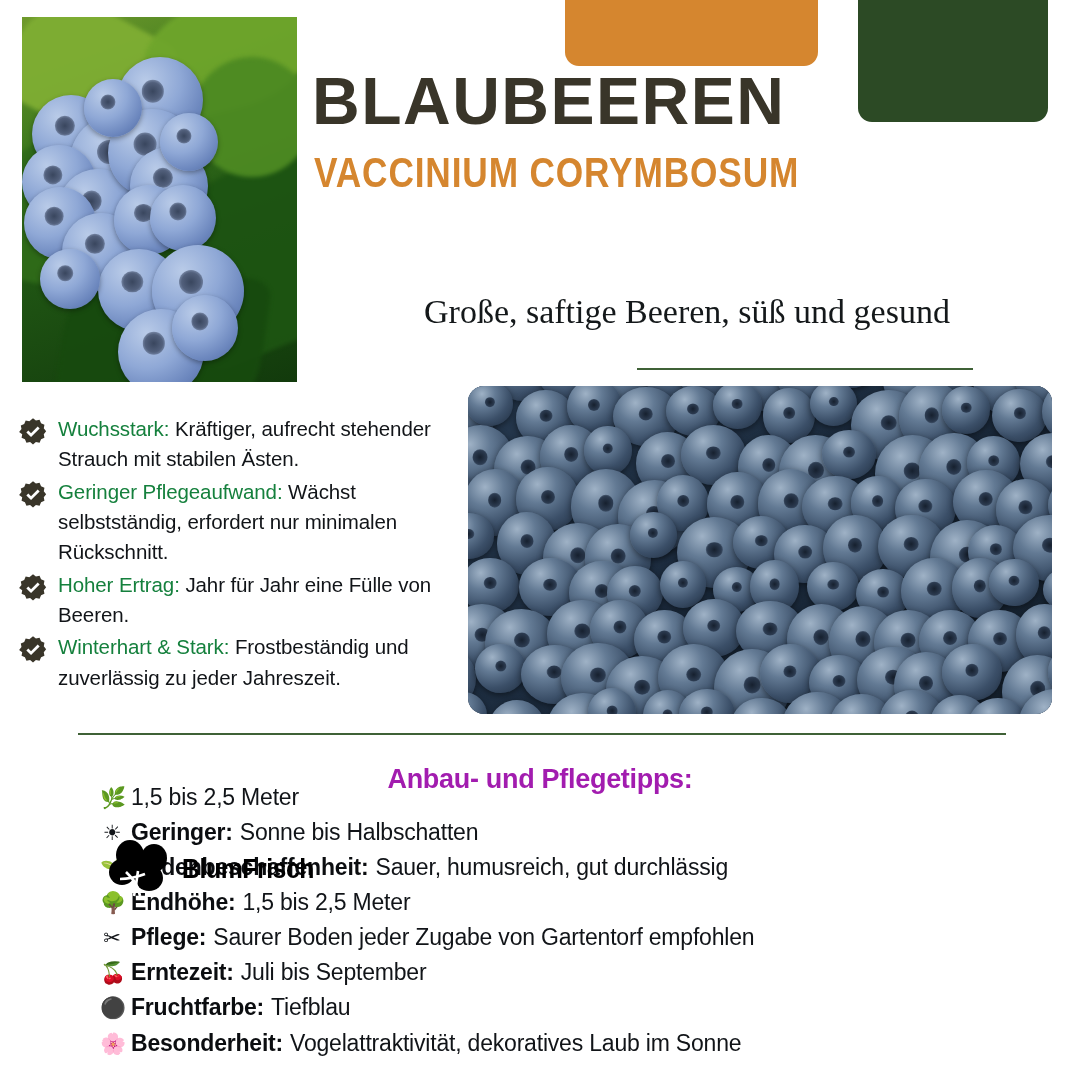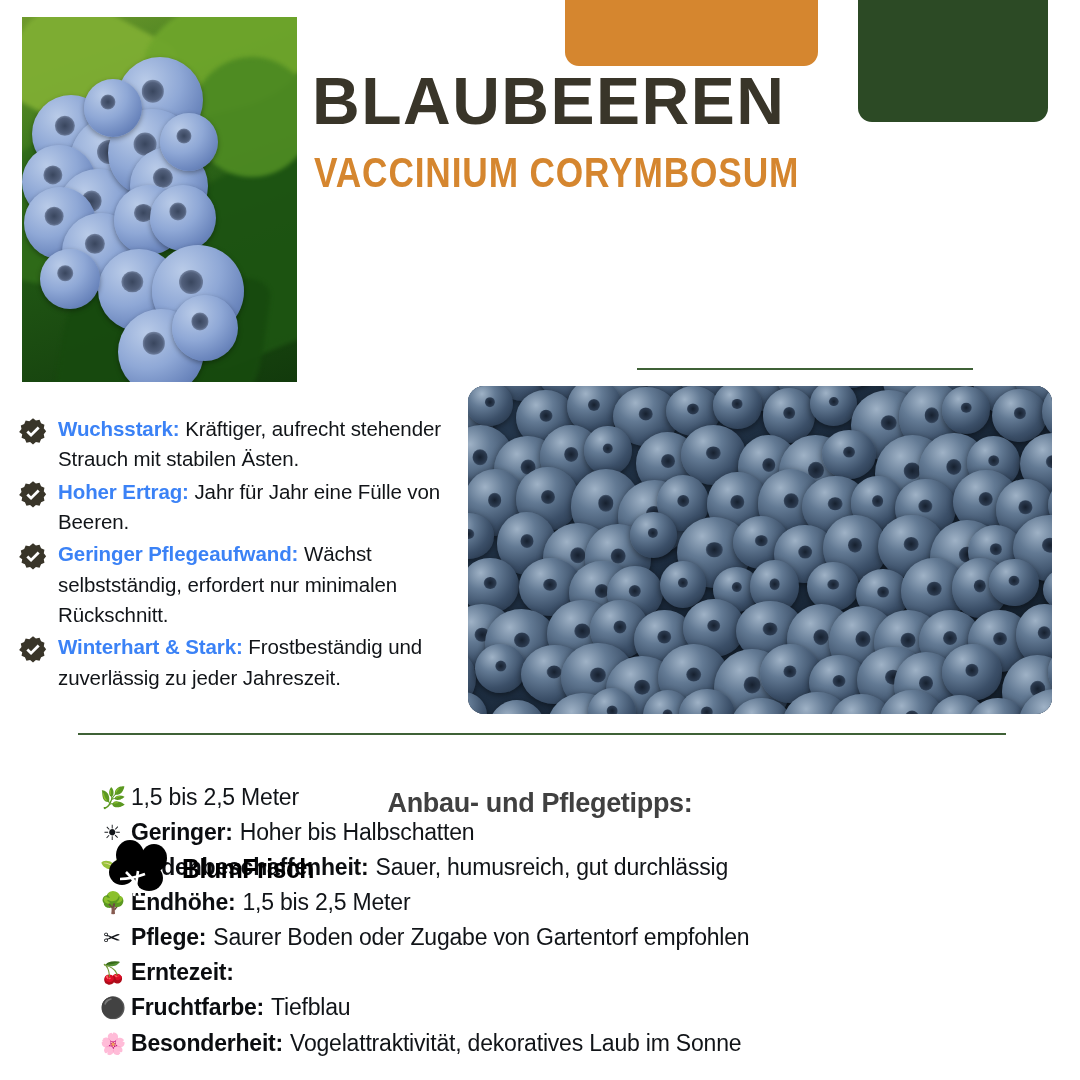--- a/index.html
+++ b/index.html
@@ -73,21 +73,21 @@
   .feature{
     display:flex; align-items:flex-start; gap:10px; margin-bottom:2px;
   }
   .seal{
     flex:0 0 auto; width:30px; height:30px; margin-top:3px; position:relative;
   }
   .seal svg{ display:block; width:30px; height:30px; }
   .feature-text{
     font-size:20.5px; line-height:1.48; color:#111418; letter-spacing:-.1px;
   }
-  .feature-text b{ font-weight:700; color:#3b82f6; }
+  .feature-text b{ font-weight:400; color:#15803d; }
 
   
   .macro-photo{
     position:absolute; left:468px; top:386px; width:584px; height:328px;
     border-radius:16px; overflow:hidden;
     background:linear-gradient(140deg,#26394f 0%,#1b2a3c 50%,#16222f 100%);
   }
   .macro-photo .mb{
     position:absolute; border-radius:50%;
     background:radial-gradient(circle at 34% 27%, #9fb2c6 0%, #637a94 30%, #3b4f68 62%, #1e2c3e 100%);
@@ -99,22 +99,22 @@
     border-radius:50%;
     background:radial-gradient(circle,#16202e 0%,#2b3a4f 60%,rgba(40,56,78,0) 100%);
   }
 
   
   .rule-mid{
     position:absolute; left:78px; top:733px; width:928px; height:2px;
     background:#3f6136;
   }
   .tips-title{
-    position:absolute; left:0; top:788px; width:1080px; text-align:center;
-    font-size:27px; font-weight:700; color:#404040; letter-spacing:-.3px;
+    position:absolute; left:0; top:764px; width:1080px; text-align:center;
+    font-size:27px; font-weight:700; color:#a21caf; letter-spacing:-.3px;
   }
   .tips{
     position:absolute; left:100px; top:782px; width:960px;
   }
   .tip{
     display:flex; align-items:baseline; gap:7px; margin-bottom:4.5px;
     font-size:23px; line-height:1.33; color:#111418; letter-spacing:-.2px;
     white-space:nowrap;
   }
   .tip .ic{ font-size:21px; width:24px; flex:0 0 auto; text-align:center; line-height:1; }
@@ -162,49 +162,50 @@
       <div class="berry" style="left: 130px; top: 228px; width: 92px; height: 92px;"></div>
       <div class="berry" style="left: 96px; top: 292px; width: 86px; height: 86px;"></div>
       <div class="berry" style="left: 150px; top: 278px; width: 66px; height: 66px;"></div>
       <div class="berry" style="left: 138px; top: 96px; width: 58px; height: 58px;"></div>
       <div class="berry" style="left: 62px; top: 62px; width: 58px; height: 58px;"></div>
       <div class="berry" style="left: 18px; top: 232px; width: 60px; height: 60px;"></div>
     </div>
 
   <div class="title">BLAUBEEREN</div>
   <div class="subtitle">VACCINIUM CORYMBOSUM</div>
+  <div class="tagline">Große, saftige Beeren, süß und gesund</div>
   <div class="rule-top"></div>
 
   <div class="features" id="featureList">
       <div class="feature">
         <span class="seal">
           <svg viewBox="0 0 32 32">
   <path fill="#393529" d="M16 1.2l3.1 2.5 3.9-.7 1.6 3.6 3.6 1.6-.7 3.9 2.5 3.1-2.5 3.1.7 3.9-3.6 1.6-1.6 3.6-3.9-.7-3.1 2.5-3.1-2.5-3.9.7-1.6-3.6-3.6-1.6.7-3.9L1.2 16l2.5-3.1-.7-3.9 3.6-1.6 1.6-3.6 3.9.7z"></path>
   <path fill="#ffffff" d="M13.9 21.4l-5-5 2.1-2.1 2.9 2.9 7.1-7.1 2.1 2.1z"></path>
 </svg>
         </span>
         <span class="feature-text"><b>Wuchsstark:</b> <span>Kräftiger, aufrecht stehender Strauch mit stabilen Ästen.</span></span>
       </div>
       <div class="feature">
         <span class="seal">
           <svg viewBox="0 0 32 32">
   <path fill="#393529" d="M16 1.2l3.1 2.5 3.9-.7 1.6 3.6 3.6 1.6-.7 3.9 2.5 3.1-2.5 3.1.7 3.9-3.6 1.6-1.6 3.6-3.9-.7-3.1 2.5-3.1-2.5-3.9.7-1.6-3.6-3.6-1.6.7-3.9L1.2 16l2.5-3.1-.7-3.9 3.6-1.6 1.6-3.6 3.9.7z"></path>
   <path fill="#ffffff" d="M13.9 21.4l-5-5 2.1-2.1 2.9 2.9 7.1-7.1 2.1 2.1z"></path>
 </svg>
         </span>
-        <span class="feature-text"><b>Hoher Ertrag:</b> <span>Jahr für Jahr eine Fülle von Beeren.</span></span>
+        <span class="feature-text"><b>Geringer Pflegeaufwand:</b> <span>Wächst selbstständig, erfordert nur minimalen Rückschnitt.</span></span>
       </div>
       <div class="feature">
         <span class="seal">
           <svg viewBox="0 0 32 32">
   <path fill="#393529" d="M16 1.2l3.1 2.5 3.9-.7 1.6 3.6 3.6 1.6-.7 3.9 2.5 3.1-2.5 3.1.7 3.9-3.6 1.6-1.6 3.6-3.9-.7-3.1 2.5-3.1-2.5-3.9.7-1.6-3.6-3.6-1.6.7-3.9L1.2 16l2.5-3.1-.7-3.9 3.6-1.6 1.6-3.6 3.9.7z"></path>
   <path fill="#ffffff" d="M13.9 21.4l-5-5 2.1-2.1 2.9 2.9 7.1-7.1 2.1 2.1z"></path>
 </svg>
         </span>
-        <span class="feature-text"><b>Geringer Pflegeaufwand:</b> <span>Wächst selbstständig, erfordert nur minimalen Rückschnitt.</span></span>
+        <span class="feature-text"><b>Hoher Ertrag:</b> <span>Jahr für Jahr eine Fülle von Beeren.</span></span>
       </div>
       <div class="feature">
         <span class="seal">
           <svg viewBox="0 0 32 32">
   <path fill="#393529" d="M16 1.2l3.1 2.5 3.9-.7 1.6 3.6 3.6 1.6-.7 3.9 2.5 3.1-2.5 3.1.7 3.9-3.6 1.6-1.6 3.6-3.9-.7-3.1 2.5-3.1-2.5-3.9.7-1.6-3.6-3.6-1.6.7-3.9L1.2 16l2.5-3.1-.7-3.9 3.6-1.6 1.6-3.6 3.9.7z"></path>
   <path fill="#ffffff" d="M13.9 21.4l-5-5 2.1-2.1 2.9 2.9 7.1-7.1 2.1 2.1z"></path>
 </svg>
         </span>
         <span class="feature-text"><b>Winterhart &amp; Stark:</b> <span>Frostbeständig und zuverlässig zu jeder Jahreszeit.</span></span>
       </div>
@@ -336,40 +337,41 @@
   <div class="rule-mid"></div>
   <div class="tips-title">Anbau- und Pflegetipps:</div>
   <div class="tips" id="tipList">
       <div class="tip">
         <span class="ic">🌿</span>
         <span class="val">1,5 bis 2,5 Meter</span>
       </div>
       <div class="tip">
         <span class="ic">☀</span>
         <b>Geringer:</b>
-        <span class="val">Hoher bis Halbschatten</span>
+        <span class="val">Sonne bis Halbschatten</span>
       </div>
       <div class="tip">
         <span class="ic">🌱</span>
         <b>Bodenbeschaffenheit:</b>
         <span class="val">Sauer, humusreich, gut durchlässig</span>
       </div>
       <div class="tip">
         <span class="ic">🌳</span>
         <b>Endhöhe:</b>
         <span class="val">1,5 bis 2,5 Meter</span>
       </div>
       <div class="tip">
         <span class="ic">✂</span>
         <b>Pflege:</b>
-        <span class="val">Saurer Boden oder Zugabe von Gartentorf empfohlen</span>
+        <span class="val">Saurer Boden jeder Zugabe von Gartentorf empfohlen</span>
       </div>
       <div class="tip">
         <span class="ic">🍒</span>
         <b>Erntezeit:</b>
+        <span class="val">Juli bis September</span>
       </div>
       <div class="tip">
         <span class="ic">⚫</span>
         <b>Fruchtfarbe:</b>
         <span class="val">Tiefblau</span>
       </div>
       <div class="tip">
         <span class="ic">🌸</span>
         <b>Besonderheit:</b>
         <span class="val">Vogelattraktivität, dekoratives Laub im Sonne</span>

